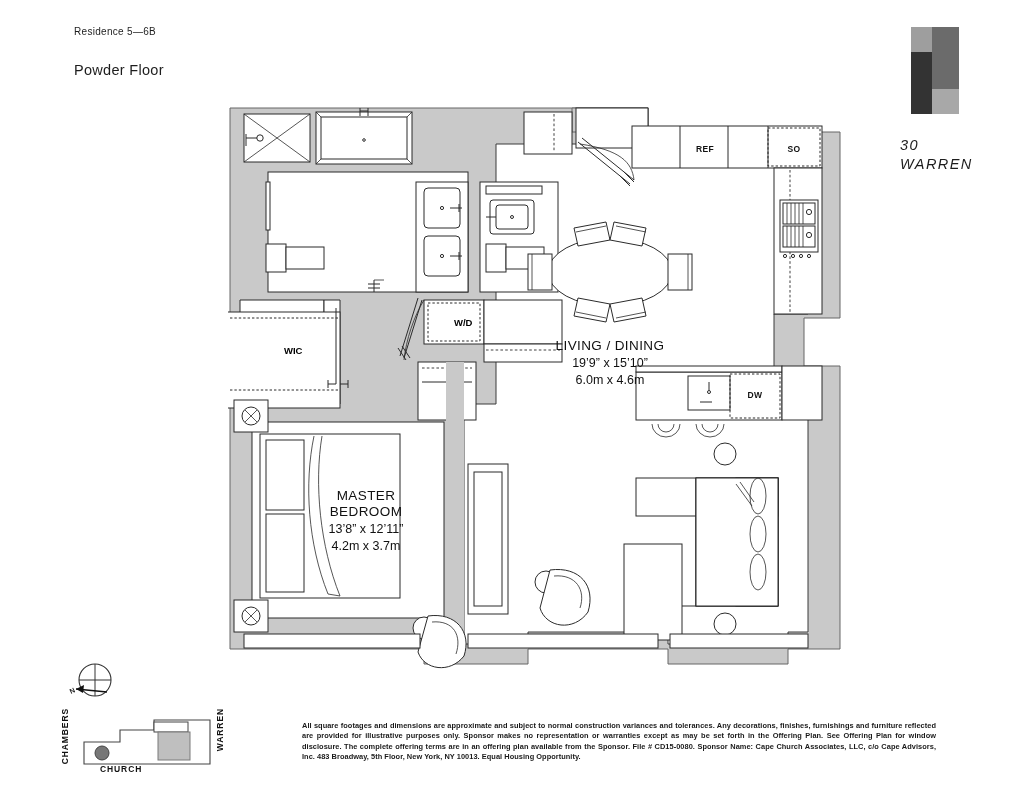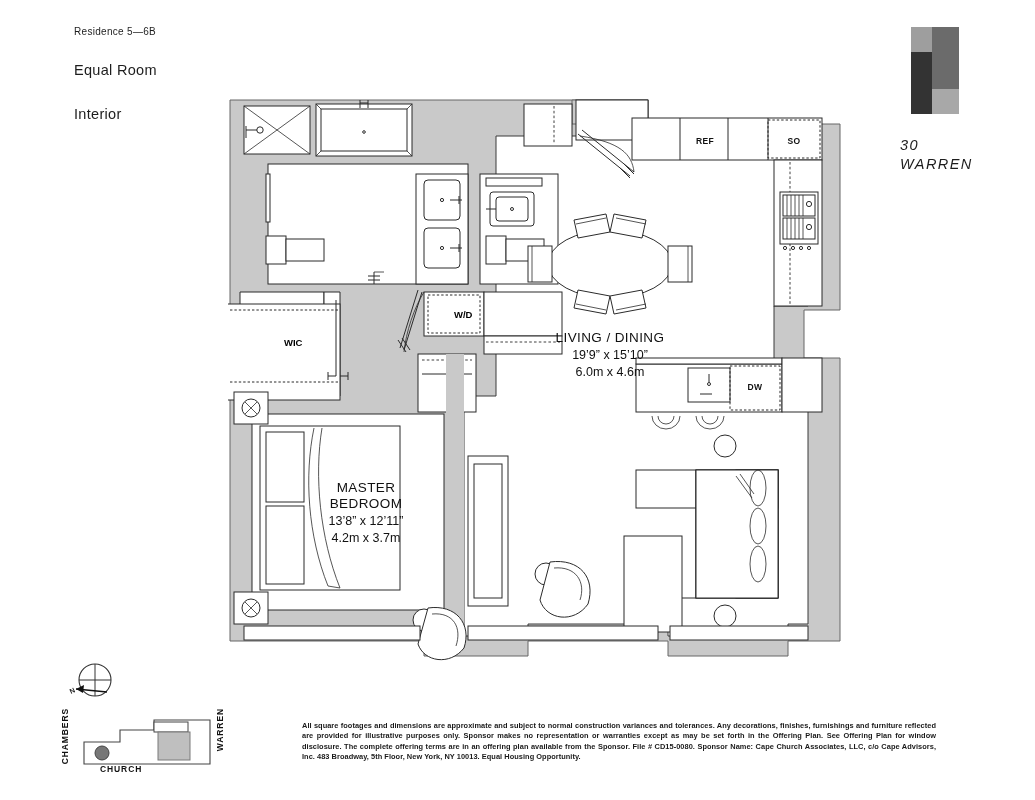--- a/index.html
+++ b/index.html
@@ -15,21 +15,21 @@
   #interior-group{margin-top:22px;}
 
   
   #brand{left:900px;top:27px;width:70px;}
   #logo-mark{position:relative;width:48px;height:87px;margin:0 auto;}
   #logo-mark i{position:absolute;display:block;}
   #brand-name{margin-top:22px;text-align:left;font-size:14.5px;line-height:19px;
               letter-spacing:1.4px;color:#1d1d1d;font-style:italic;}
 
   
-  #floorplan{left:228px;top:96px;width:614px;height:575px;}
+  #floorplan{left:228px;top:104px;width:614px;height:575px;}
   #floorplan svg{display:block;}
 
   .rm-label{font-family:"Liberation Sans",sans-serif;fill:#111;text-anchor:middle;}
   .rm-name{font-size:13.5px;letter-spacing:.4px;}
   .rm-dim{font-size:12.5px;}
   .tag{font-family:"Liberation Sans",sans-serif;fill:#111;text-anchor:middle;
        font-size:8.5px;font-weight:bold;letter-spacing:.4px;}
   .tag-sm{font-size:9.5px;font-weight:bold;}
 
   
@@ -45,23 +45,22 @@
   
   #disclaimer{left:294px;top:713px;width:650px;font-size:7.4px;line-height:10.4px;
               font-weight:bold;color:#1a1a1a;text-align:justify;letter-spacing:.05px;}
   #disclaimer p{margin:8px;}
 </style>
 </head>
 <body>
 
 <div class="abs" id="info-block">
   <div id="residence-title">Residence 5—6B</div>
-  <div class="info-line">Equal Room</div>
+  <div class="info-line">Powder Floor</div>
   <div id="interior-group">
-    <div class="info-line">Interior</div>
   </div>
 </div>
 
 <div class="abs" id="brand">
   <div id="logo-mark">
     <i style="left:0px;  top:0px;  width:21px;height:25px;background:#9e9e9e;"></i>
     <i style="left:21px; top:0px;  width:27px;height:62px;background:#6b6b6b;"></i>
     <i style="left:0px;  top:25px; width:21px;height:62px;background:#333333;"></i>
     <i style="left:21px; top:62px; width:27px;height:25px;background:#a8a8a8;"></i>
   </div>

